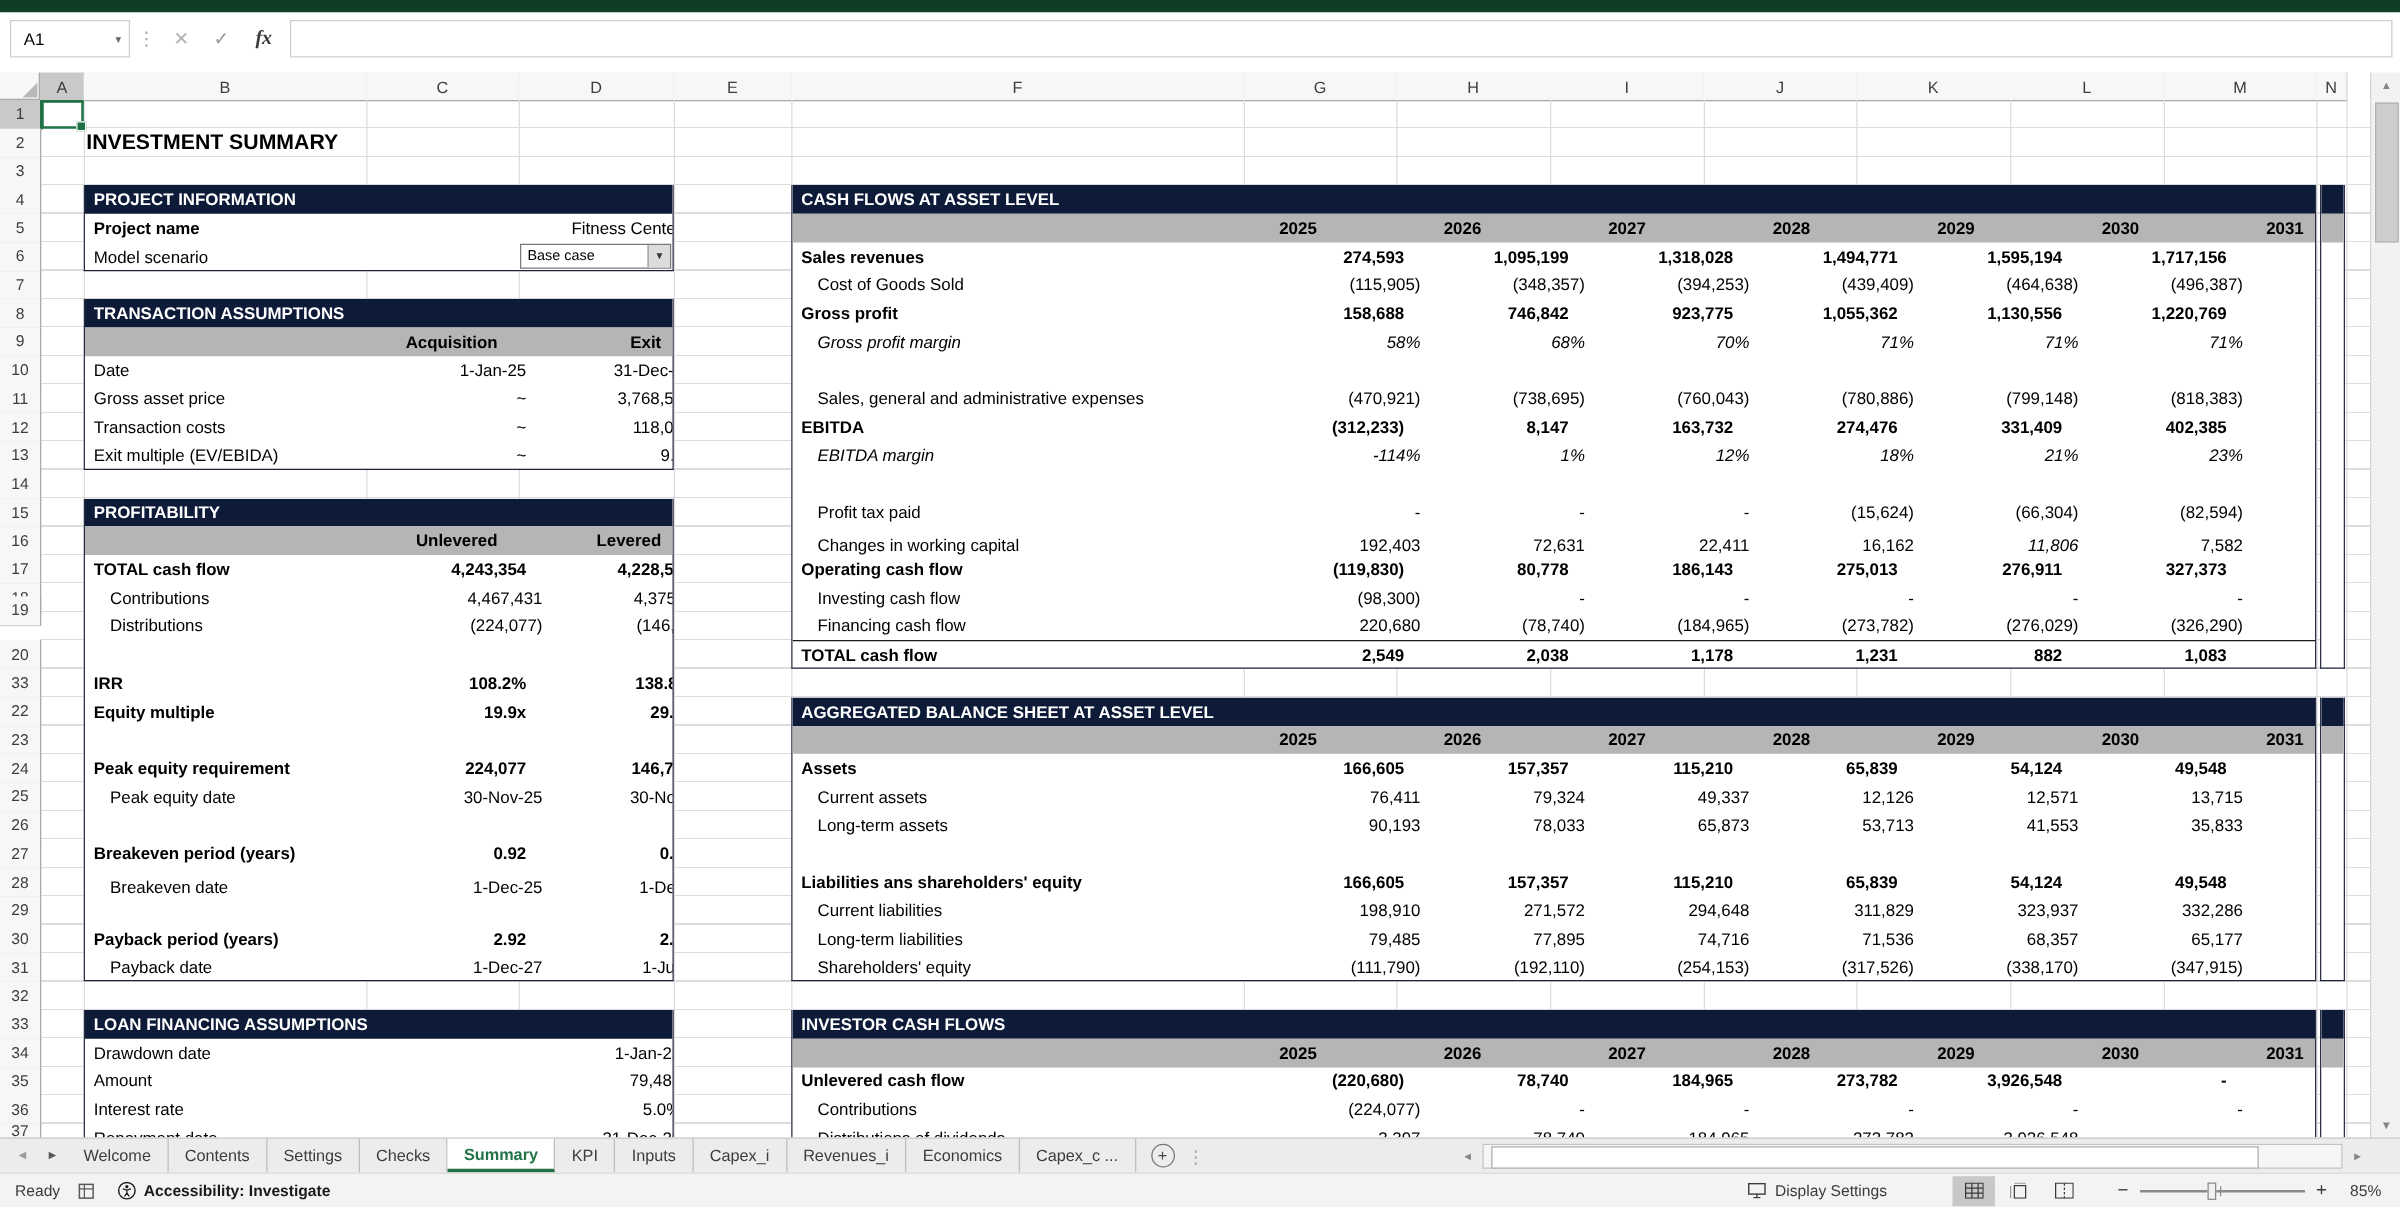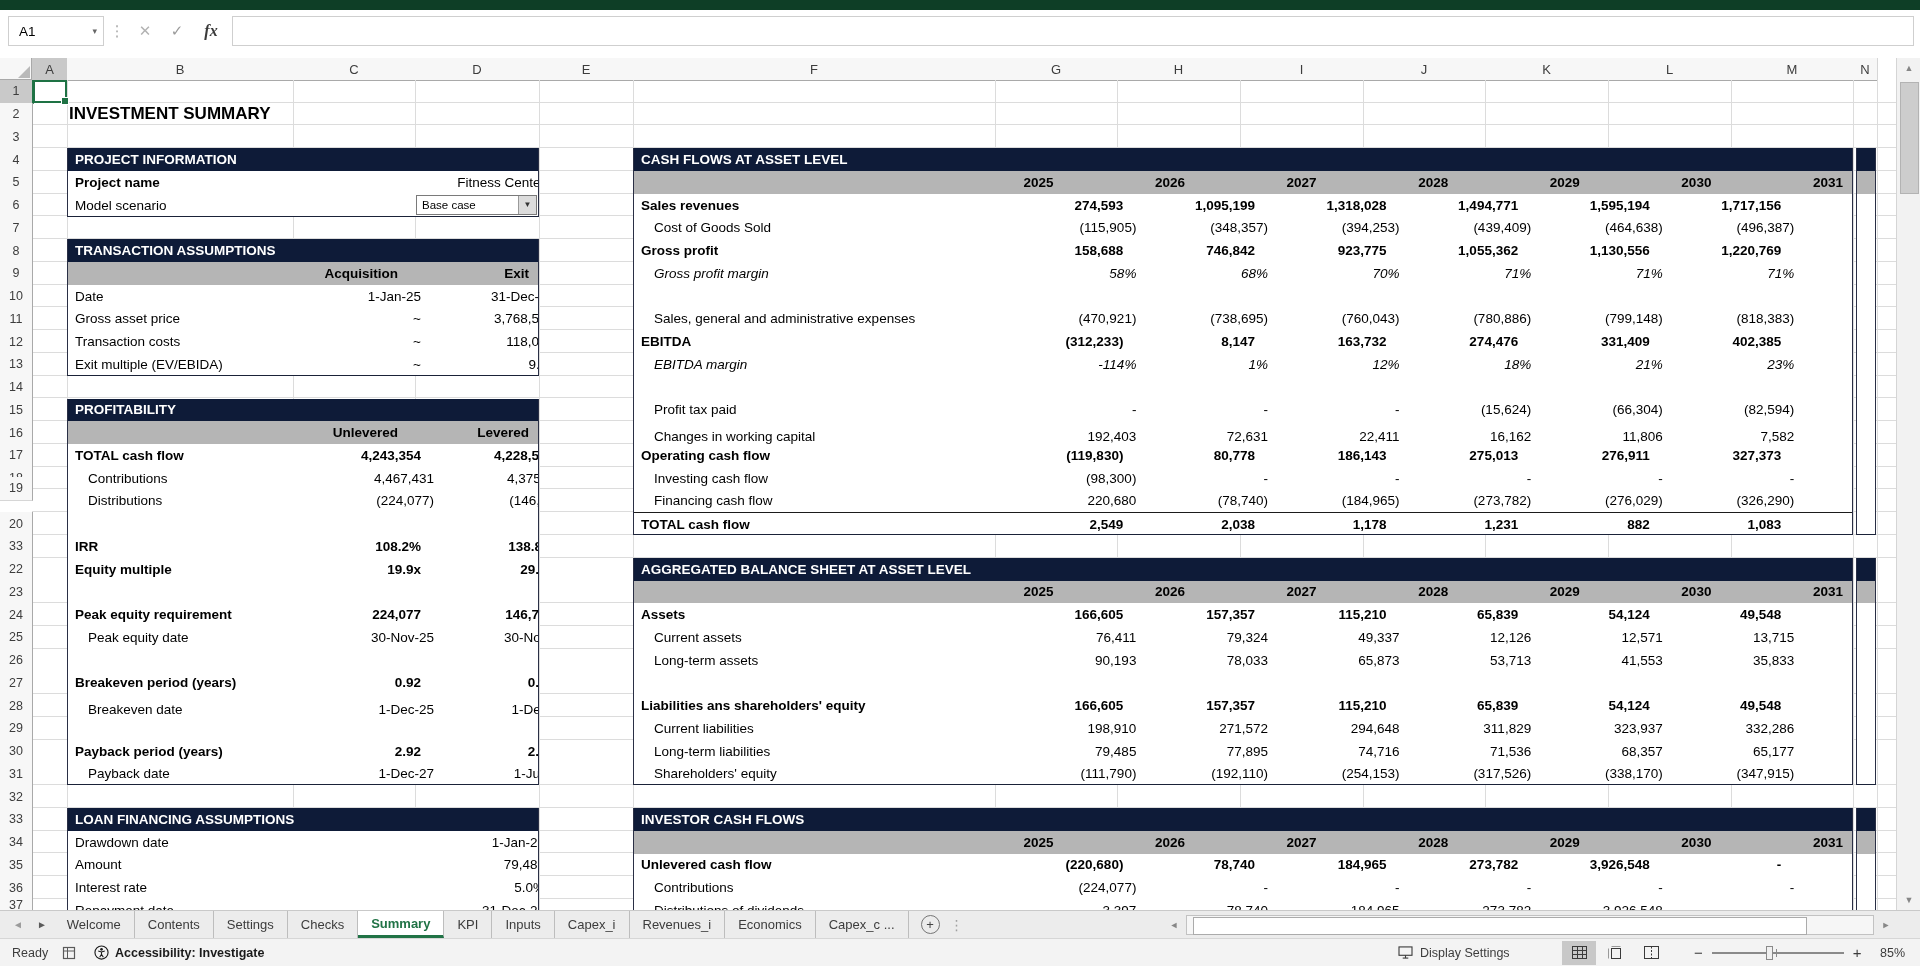--- a/index.html
+++ b/index.html
@@ -440,21 +440,21 @@
           <div class="tval" style="width: 122.6px;">(66,304)</div>
           <div class="tval" style="width: 122.6px;">(82,594)</div>
           <div class="tval" style="width: 122.6px;">(90,488)</div>
         </div>
         <div class="trow" style="height: 22.75px; align-items: flex-end;">
           <div class="tlabel" style="width: 359.8px; padding-left: 20px;">Changes in working capital</div>
           <div class="tval" style="width: 122.6px;">192,403</div>
           <div class="tval" style="width: 122.6px;">72,631</div>
           <div class="tval" style="width: 122.6px;">22,411</div>
           <div class="tval" style="width: 122.6px;">16,162</div>
-          <div class="tval" style="width: 122.6px;">11,806</div>
+          <div class="tval" style="width: 122.6px; font-style: italic;">11,806</div>
           <div class="tval" style="width: 122.6px;">7,582</div>
           <div class="tval" style="width: 122.6px;">19,629</div>
         </div>
         <div class="trow" style="height: 22.75px;">
           <div class="tlabel b" style="width: 359.8px;">Operating cash flow</div>
           <div class="tval b" style="width: 122.6px;">(119,830)</div>
           <div class="tval b" style="width: 122.6px;">80,778</div>
           <div class="tval b" style="width: 122.6px;">186,143</div>
           <div class="tval b" style="width: 122.6px;">275,013</div>
           <div class="tval b" style="width: 122.6px;">276,911</div>

